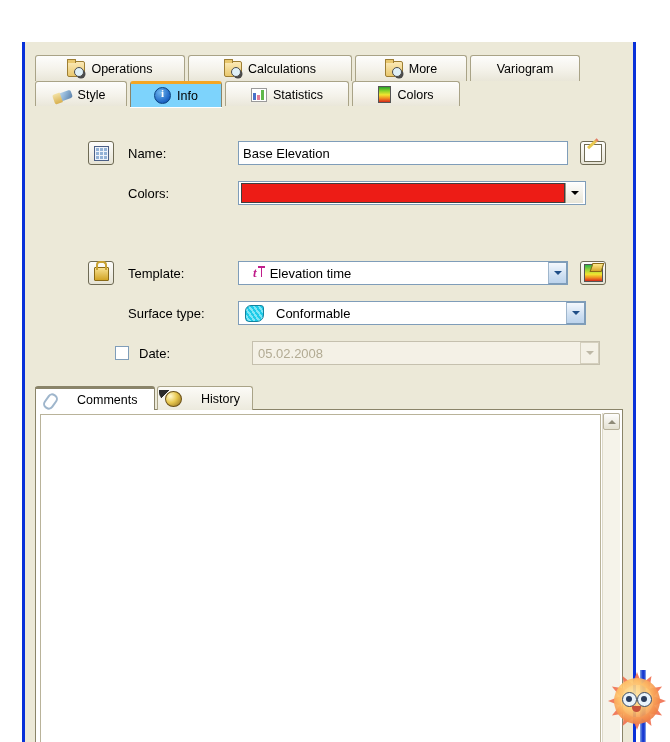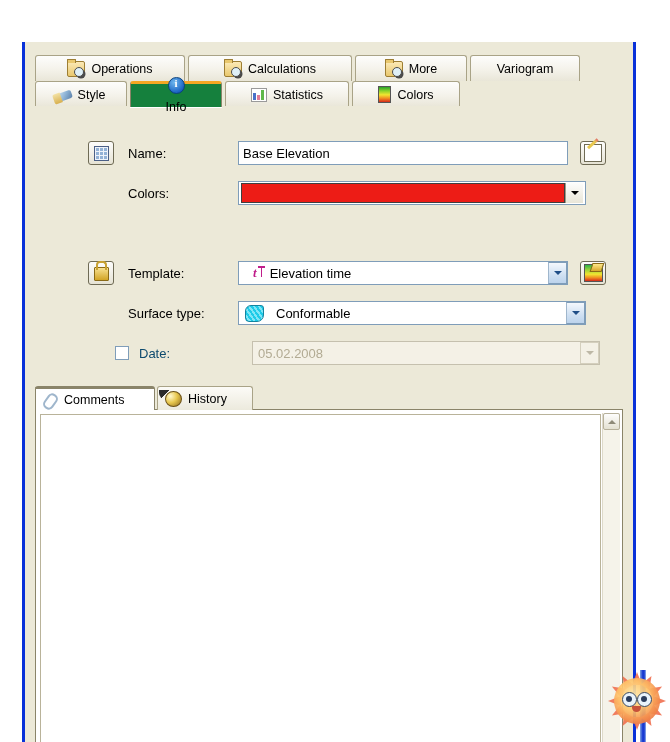--- a/index.html
+++ b/index.html
@@ -58,25 +58,24 @@
   .tab{
     height:26px;box-sizing:border-box;
     background:linear-gradient(to bottom,#fdfdfc 0%,#f4f2ea 55%,#e9e6d8 100%);
     border:1px solid #a9a387;border-bottom:none;
     border-radius:3px 3px 0 0;
     display:flex;align-items:center;justify-content:center;gap:6px;
     padding:0 9px;font-size:12.5px;color:#000;cursor:pointer;
     white-space:nowrap;position:relative;
   }
   .tab.active{
-    background:#15803d;border-color:#8a8469;
+    background:#7dd3fc;border-color:#8a8469;
     border-top:3px solid #f5a623;
     z-index:5;
     box-shadow:0 1px 0 0 #fff;
-    flex-direction:column;
   }
   .tab .lbl{pointer-events:none;}
 
   
   .ico{width:16px;height:14px;position:relative;flex:0 0 auto;}
   .ico-folder{
     background:linear-gradient(to bottom,#fbe9b6,#e9c86e);
     border:1px solid #9d7e33;border-radius:1px 2px 2px 2px;
   }
   .ico-folder::before{
@@ -236,21 +235,21 @@
   .swatchbox{
     box-sizing:border-box;height:24px;border:1px solid #7f9db9;background:#fff;
     display:flex;align-items:center;padding:2px;
   }
   .swatch{flex:1 1 auto;height:100%;border:1px solid #3f3f3f;}
 
   
   #innertabs{position:absolute;left:10px;top:344px;display:flex;gap:2px;height:24px;z-index:6;}
   .itab{
     height:24px;box-sizing:border-box;padding:0 10px 0 7px;
-    display:flex;align-items:center;gap:6px;font-size:12.5px;cursor:pointer;
+    display:flex;align-items:center;gap:19px;font-size:12.5px;cursor:pointer;
     background:linear-gradient(to bottom,#fcfbf7,#eceadd);
     border:1px solid #a9a387;border-bottom:none;border-radius:3px 3px 0 0;
     white-space:nowrap;position:relative;
   }
   .itab.active{background:#fff;border-top:3px solid #f5a623;border-color:#8a8469;z-index:3;}
 
   #commentsbox{
     position:absolute;left:10px;top:367px;right:10px;bottom:0px;
     background:#fff;border:1px solid #8a8469;box-sizing:border-box;
     display:flex;
@@ -430,21 +429,21 @@
         <span class="ico-surface"></span>
         <span style="flex:1 1 auto;margin-left:12px">Conformable</span>
         <div class="ddbtn">
           <span class="caret"></span>
         </div>
       </div>
     </div>
 
     <div class="frow" style="top:234px;width:100%">
       <span class="cbx" style="margin-left:80px"></span>
-      <span class="flabel" style="margin-left:10px;width:113px;color:#0c4a6e">Date:</span>
+      <span class="flabel" style="margin-left:10px;width:113px;color:#000000">Date:</span>
       <div class="fld dis" style="width:348px;padding:0 0 0 5px">
         <span style="flex:1 1 auto">05.02.2008</span>
         <div class="ddbtn" style="background:#f4f1e6;border:1px solid #d4cfbd">
           <span class="caret dim"></span>
         </div>
       </div>
     </div>
 
   </div>
 

